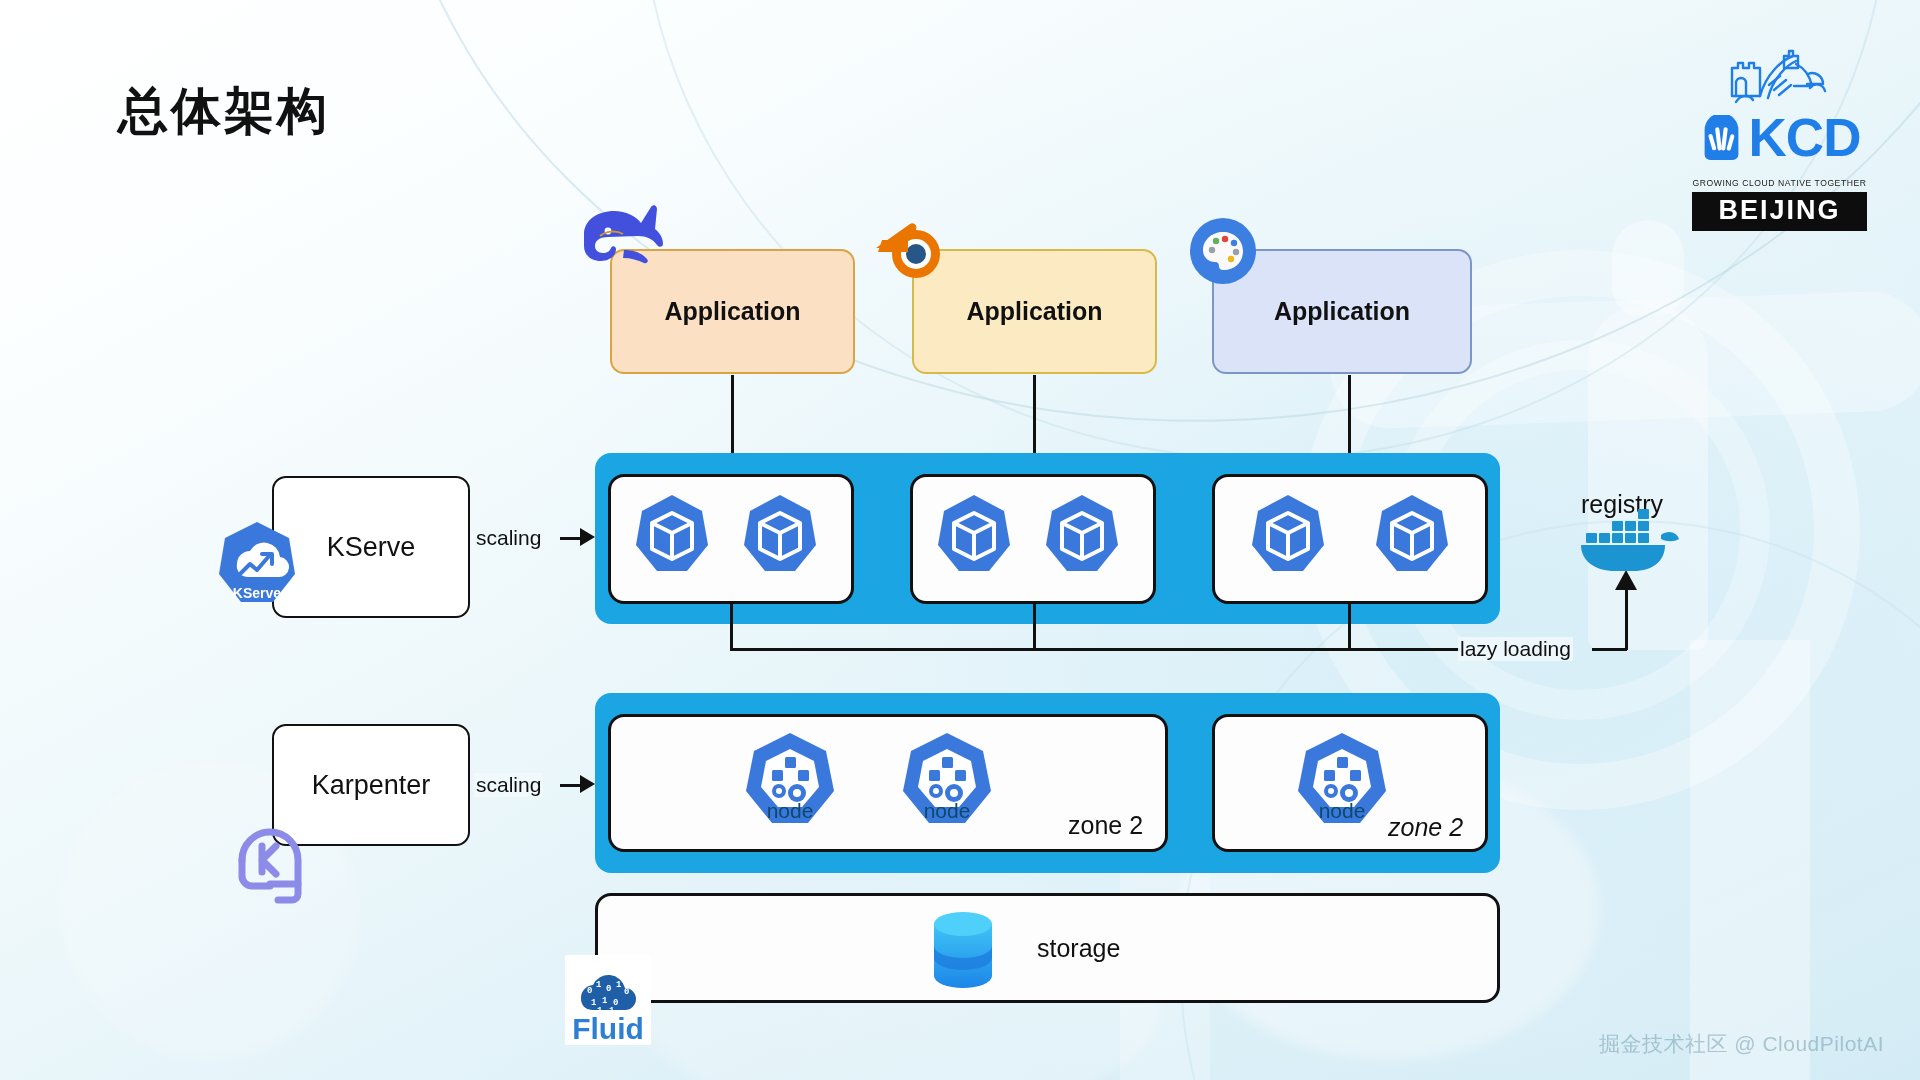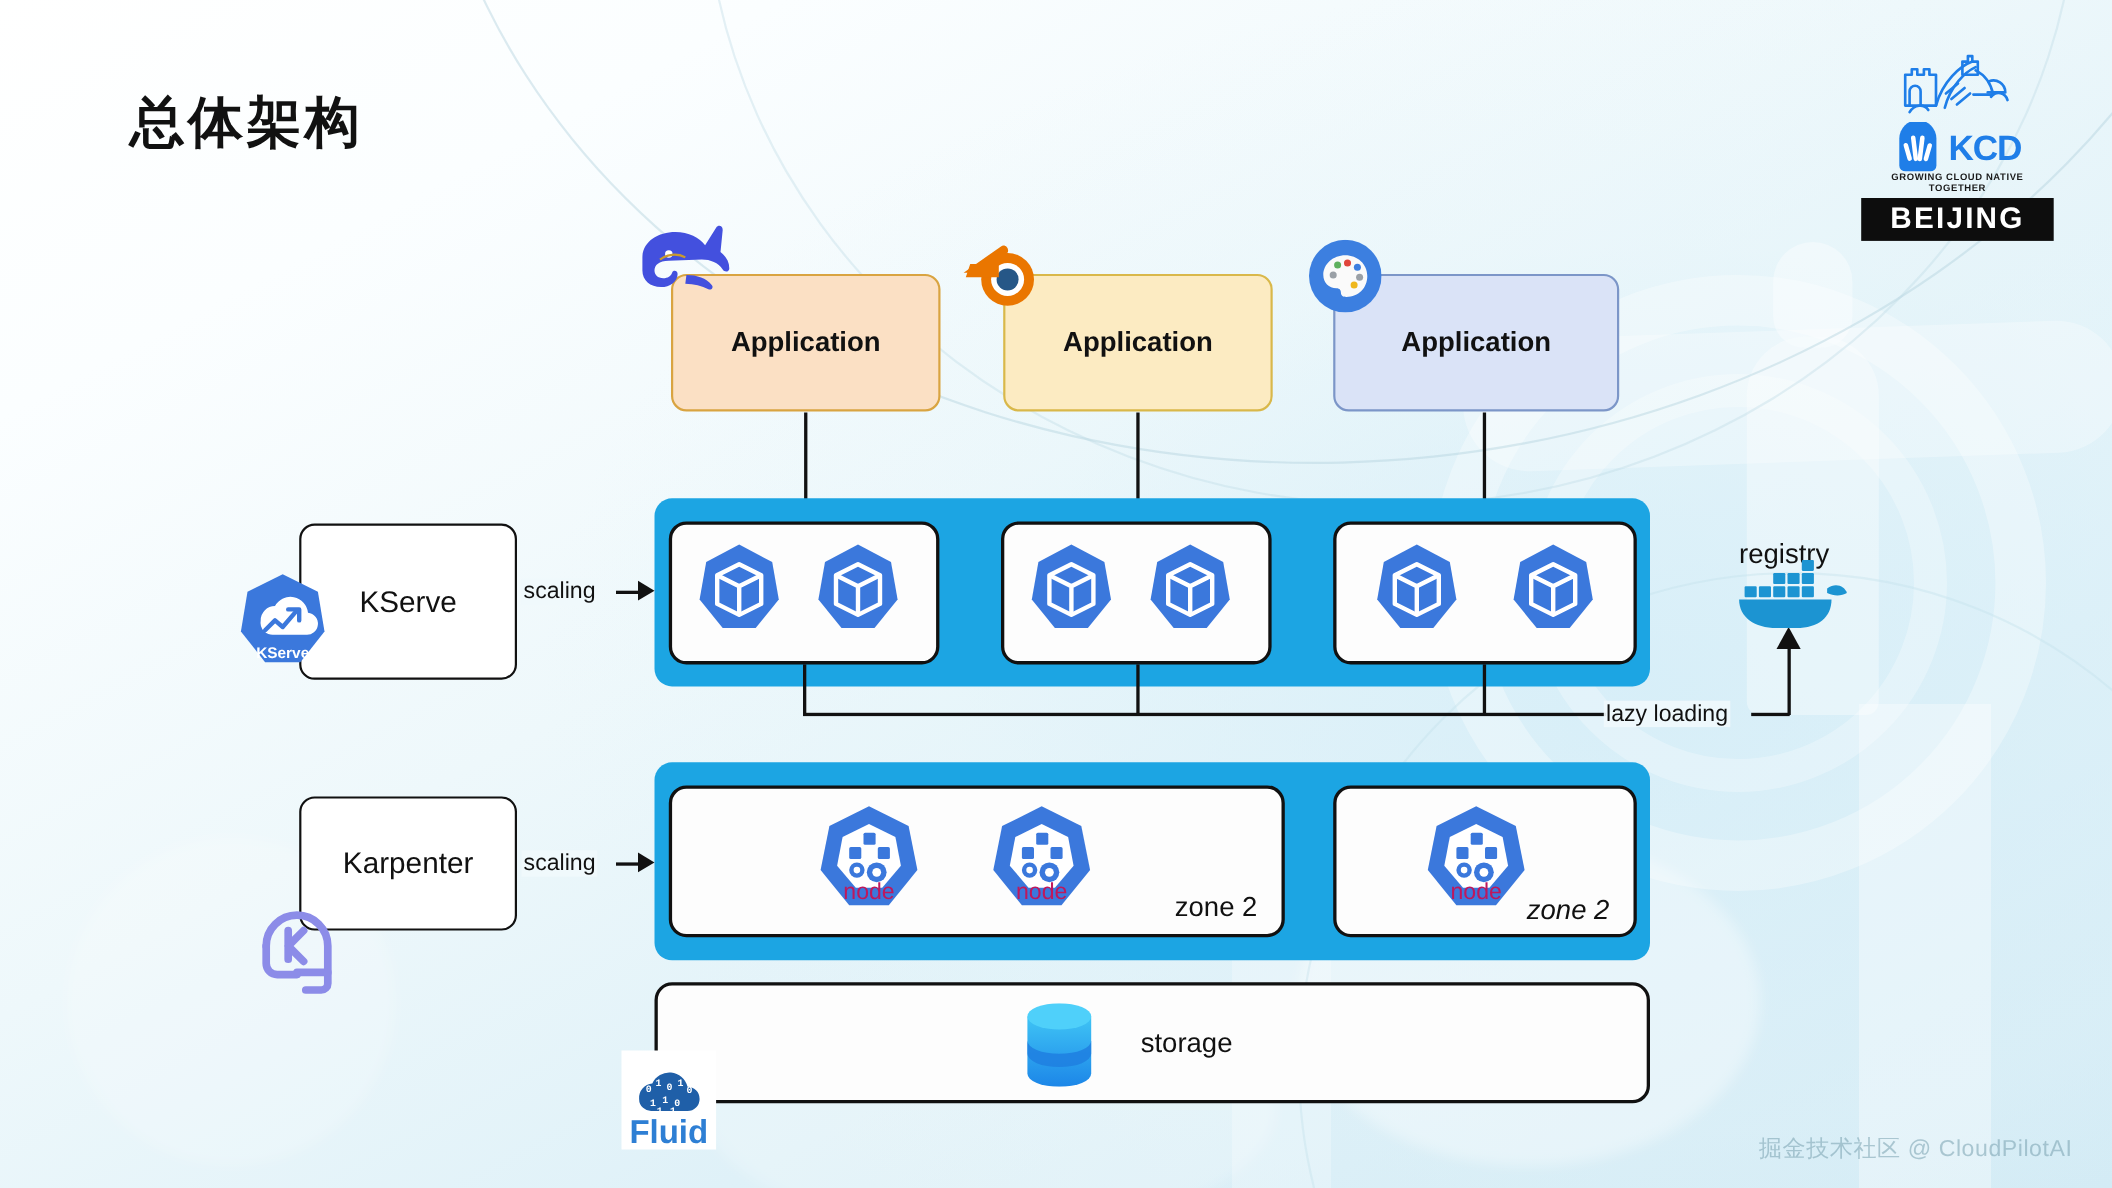--- a/index.html
+++ b/index.html
@@ -68,25 +68,25 @@
     position:absolute; left:118px; top:78px;
     font-size:50px; font-weight:bold; color:#111; letter-spacing:3px;
   }
 
   
   .kcd-logo { position:absolute; left:1692px; top:38px; width:175px; }
   .kcd-wall { display:block; margin:0 auto 3px; }
   .kcd-mid { display:flex; align-items:center; justify-content:center; gap:5px; }
   .kcd-hands { width:45px; height:45px; }
   .kcd-letters {
-    font-size:32px; font-weight:bold; color:#1f7ee8; letter-spacing:-1px; line-height:1;
+    font-size:53px; font-weight:bold; color:#1f7ee8; letter-spacing:-1px; line-height:1;
   }
   .kcd-tagline {
-    text-align:center; font-size:8.6px; font-weight:bold; color:#1a1a1a;
-    letter-spacing:0.55px; margin-top:0;
+    text-align:center; font-size:8.6px; font-weight:normal; color:#1a1a1a;
+    letter-spacing:0.55px; margin-top:14px;
   }
   .kcd-city {
     margin-top:4px; background:#0d0d0d; color:#fff; text-align:center;
     font-size:27px; font-weight:bold; letter-spacing:2px; padding:3px 0 5px;
   }
 
   
   .app-box {
     position:absolute; border-radius:14px; border-width:2px; border-style:solid;
     display:flex; align-items:center; justify-content:center;
@@ -117,21 +117,21 @@
     position:absolute; width:0; height:0;
     border-top:9px solid transparent; border-bottom:9px solid transparent; border-left:15px solid #111;
   }
   .arrow-up {
     position:absolute; width:0; height:0;
     border-left:11px solid transparent; border-right:11px solid transparent; border-bottom:20px solid #111;
   }
 
   .node-label {
     position:absolute; bottom:14px; left:0; right:0; text-align:center;
-    color:#be185d; font-size:21px;
+    color:#0c4a6e; font-size:21px;
   }
   .zone-label { position:absolute; font-size:25px; color:#111; }
 
   .watermark {
     position:absolute; right:36px; bottom:22px;
     font-size:21px; color:rgba(120,160,175,0.55);
     letter-spacing:0.5px;
   }
   svg { display:block; }
 </style>

